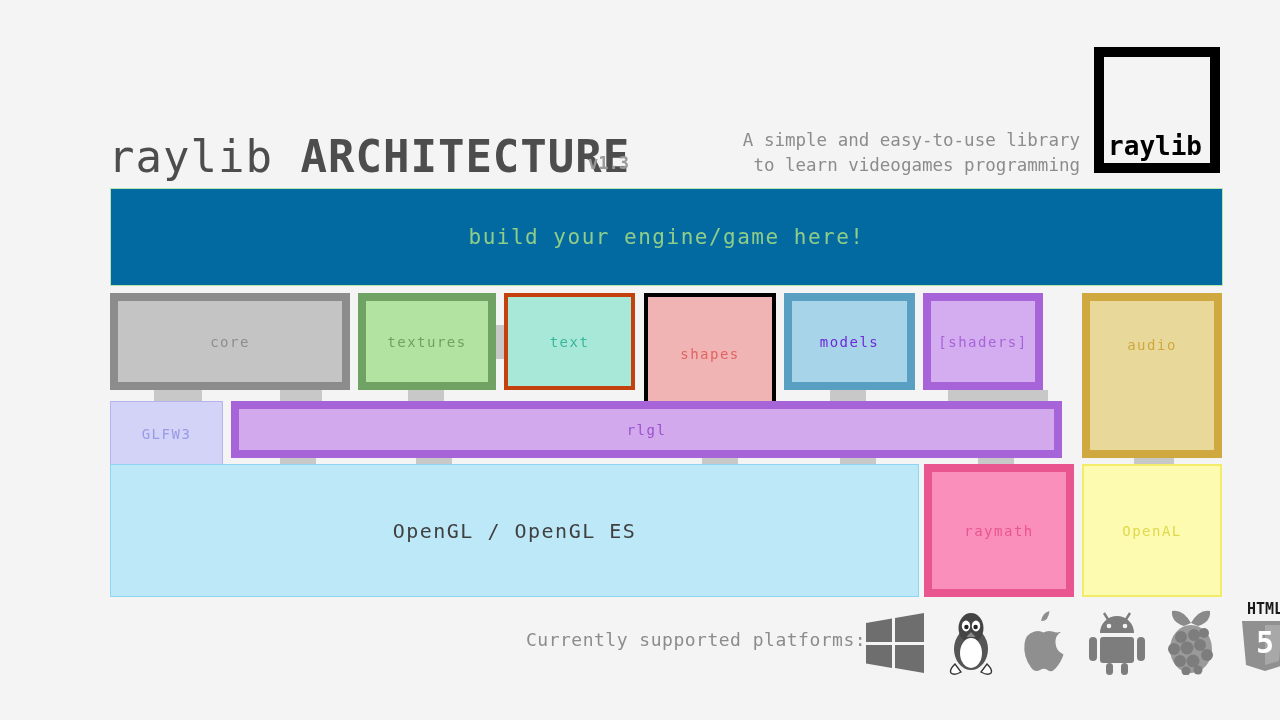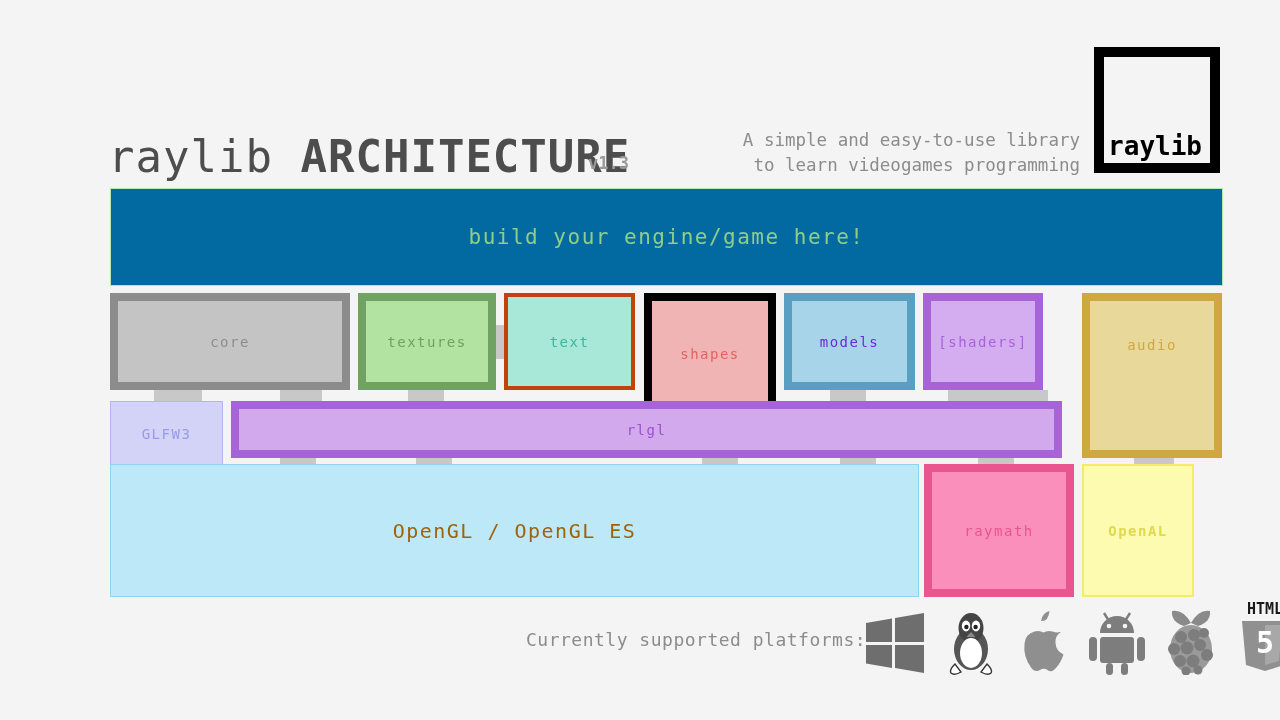--- a/index.html
+++ b/index.html
@@ -52,41 +52,41 @@
   
   .mod { border-style: solid; }
   .mod .lbl { letter-spacing: 1.5px; }
 
   .m-core     { left: 82px;  top: 293px; width: 240px; height: 97px; background:#c4c4c4; border: 8px solid #8c8c8c; }
   .m-core .lbl{ color:#8c8c8c; }
   .m-textures { left: 330px; top: 293px; width: 138px; height: 97px; background:#b2e3a0; border: 8px solid #6fa263; }
   .m-textures .lbl{ color:#6fa263; }
   .m-text     { left: 476px; top: 293px; width: 131px; height: 97px; background:#a7e8d8; border: 4px solid #c2410c; }
   .m-text .lbl{ color:#3bb79b; }
-  .m-shapes   { left: 616px; top: 293px; width: 132px; height: 122px; background:#f0b4b4; border: 8px solid #000000; }
+  .m-shapes   { left: 616px; top: 293px; width: 132px; height: 122px; background:#f0b4b4; border: 4px solid #000000; }
   .m-shapes .lbl{ color:#e2635f; }
   .m-models   { left: 756px; top: 293px; width: 131px; height: 97px; background:#a8d4ea; border: 8px solid #589fc2; }
   .m-models .lbl{ color:#6d28d9; }
   .m-shaders  { left: 895px; top: 293px; width: 120px; height: 97px; background:#d4adf0; border: 8px solid #a763d8; }
   .m-shaders .lbl{ color:#a763d8; }
   .m-audio    { left: 1054px; top: 293px; width: 140px; height: 165px; background:#e8d89a; border: 8px solid #cfa93f; }
   .m-audio .lbl{ color:#cfa93f; align-self: flex-start; margin-top: 36px; }
 
   
   .m-glfw { left: 82px; top: 401px; width: 113px; height: 65px; background:#d3d2f7; border: 1px solid #b6b3ef; }
   .m-glfw .lbl{ color:#9c99e8; }
   .m-rlgl { left: 203px; top: 401px; width: 831px; height: 57px; background:#d2a9ec; border: 8px solid #a763d8; }
   .m-rlgl .lbl{ color:#9b52cf; }
 
   
   .m-opengl { left: 82px; top: 464px; width: 809px; height: 133px; background:#bde8f8; border: 1px solid #8dd5f0; }
-  .m-opengl .lbl{ color:#a16207; font-size: 20px; }
+  .m-opengl .lbl{ color:#404040; font-size: 20px; }
   .m-raymath{ left: 896px; top: 464px; width: 150px; height: 133px; background:#fb8fbc; border: 8px solid #e9558f; }
   .m-raymath .lbl{ color:#e9558f; }
-  .m-openal { left: 1054px; top: 464px; width: 112px; height: 133px; background:#fcfbb0; border: 2px solid #f2ec6a; font-weight: bold; }
+  .m-openal { left: 1054px; top: 464px; width: 140px; height: 133px; background:#fcfbb0; border: 2px solid #f2ec6a; }
   .m-openal .lbl{ color:#e0d84f; }
 
   
   .tab { position: absolute; background: #c8c8c8; }
 
   
   .platforms-label {
     position: absolute; left: 498px; top: 629px;
     font-size: 18px; color: #8c8c8c; letter-spacing: 0.5px; white-space: nowrap;
   }

